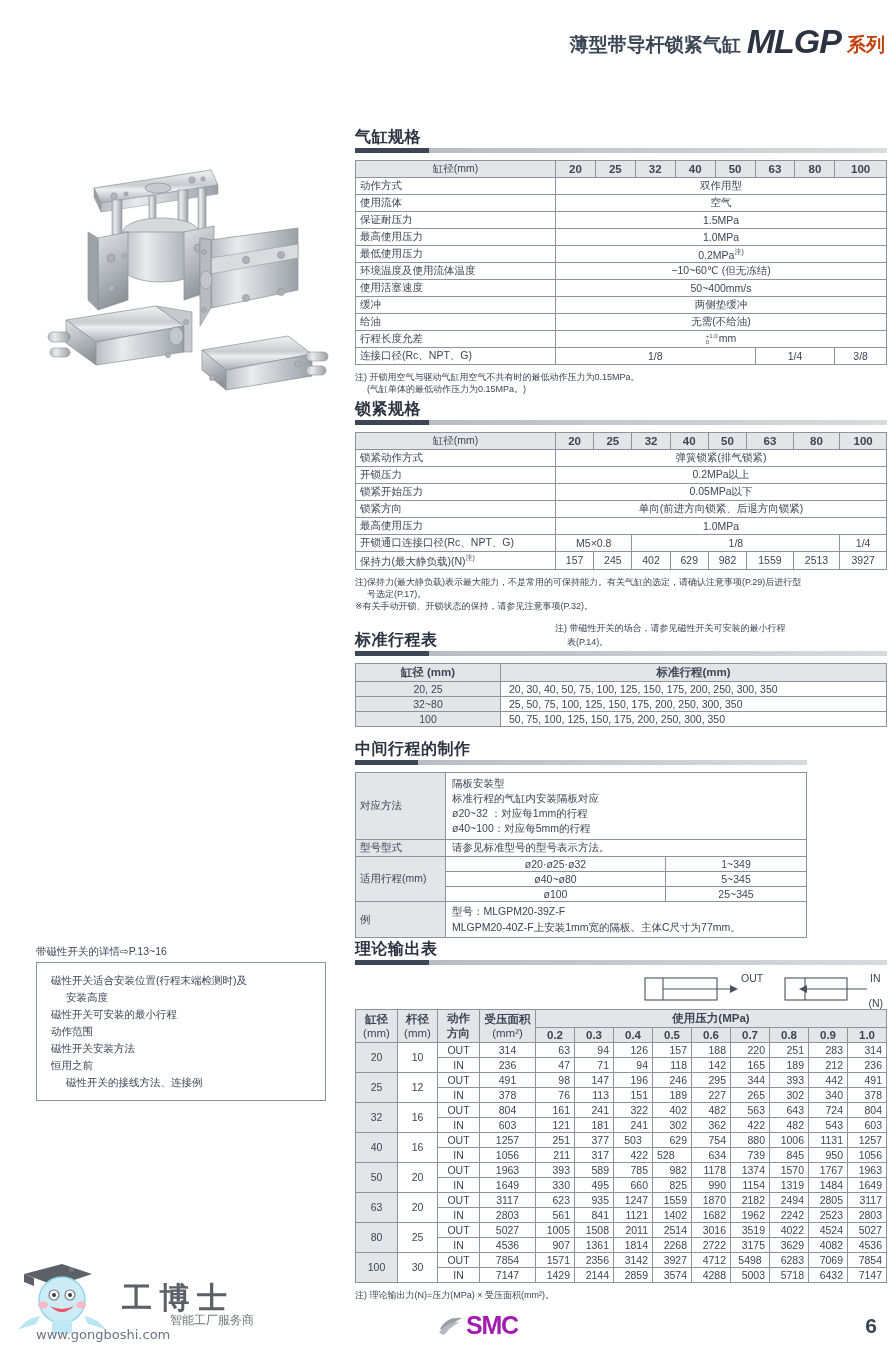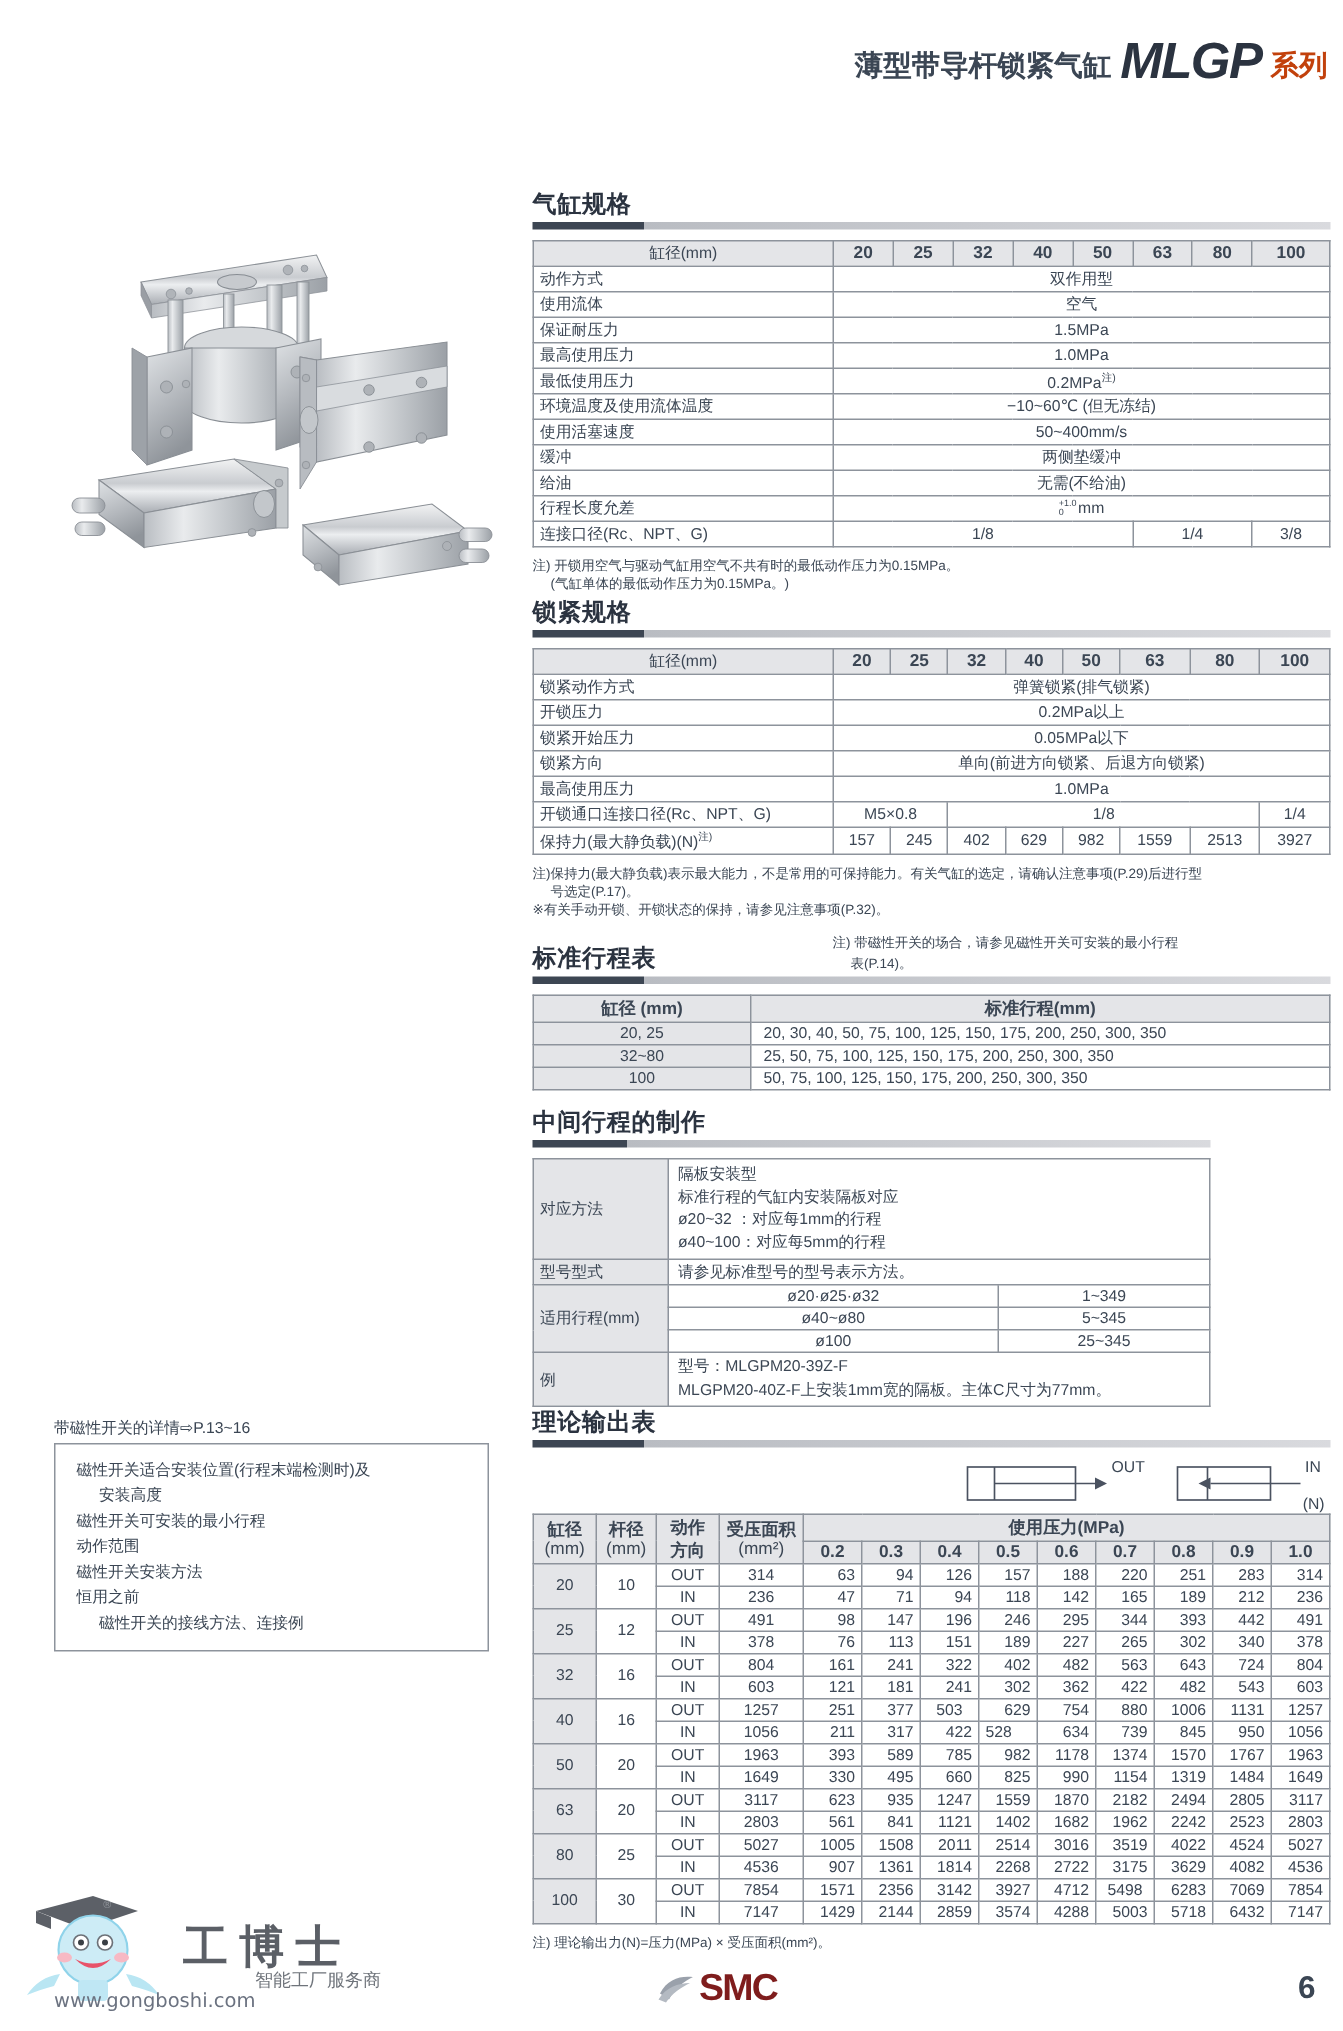--- a/index.html
+++ b/index.html
@@ -99,21 +99,21 @@
   .io-row{
     position:relative; height:36px; margin-bottom:1px;
   }
   .io-unit{ position:absolute; right:4px; bottom:-1px; font-size:10.5px; }
 
   
   .smc-logo{
     position:absolute; left:438px; bottom:14px;
     display:flex; align-items:center; gap:2px;
   }
-  .smc-text{ font-size:25px; font-weight:bold; color:#7f1d1d; letter-spacing:-1.2px; }
+  .smc-text{ font-size:25px; font-weight:bold; color:#a21caf; letter-spacing:-1.2px; }
   .pagenum{
     position:absolute; right:18px; bottom:16px;
     font-size:21px; font-weight:bold; color:#3b4654;
   }
   .gbs{
     position:absolute; left:10px; bottom:12px; width:330px; height:86px;
   }
   .gbs-url{
     position:absolute; left:36px; bottom:12px;
     font-size:13px; color:#6b7280; font-family:"DejaVu Sans", sans-serif;

